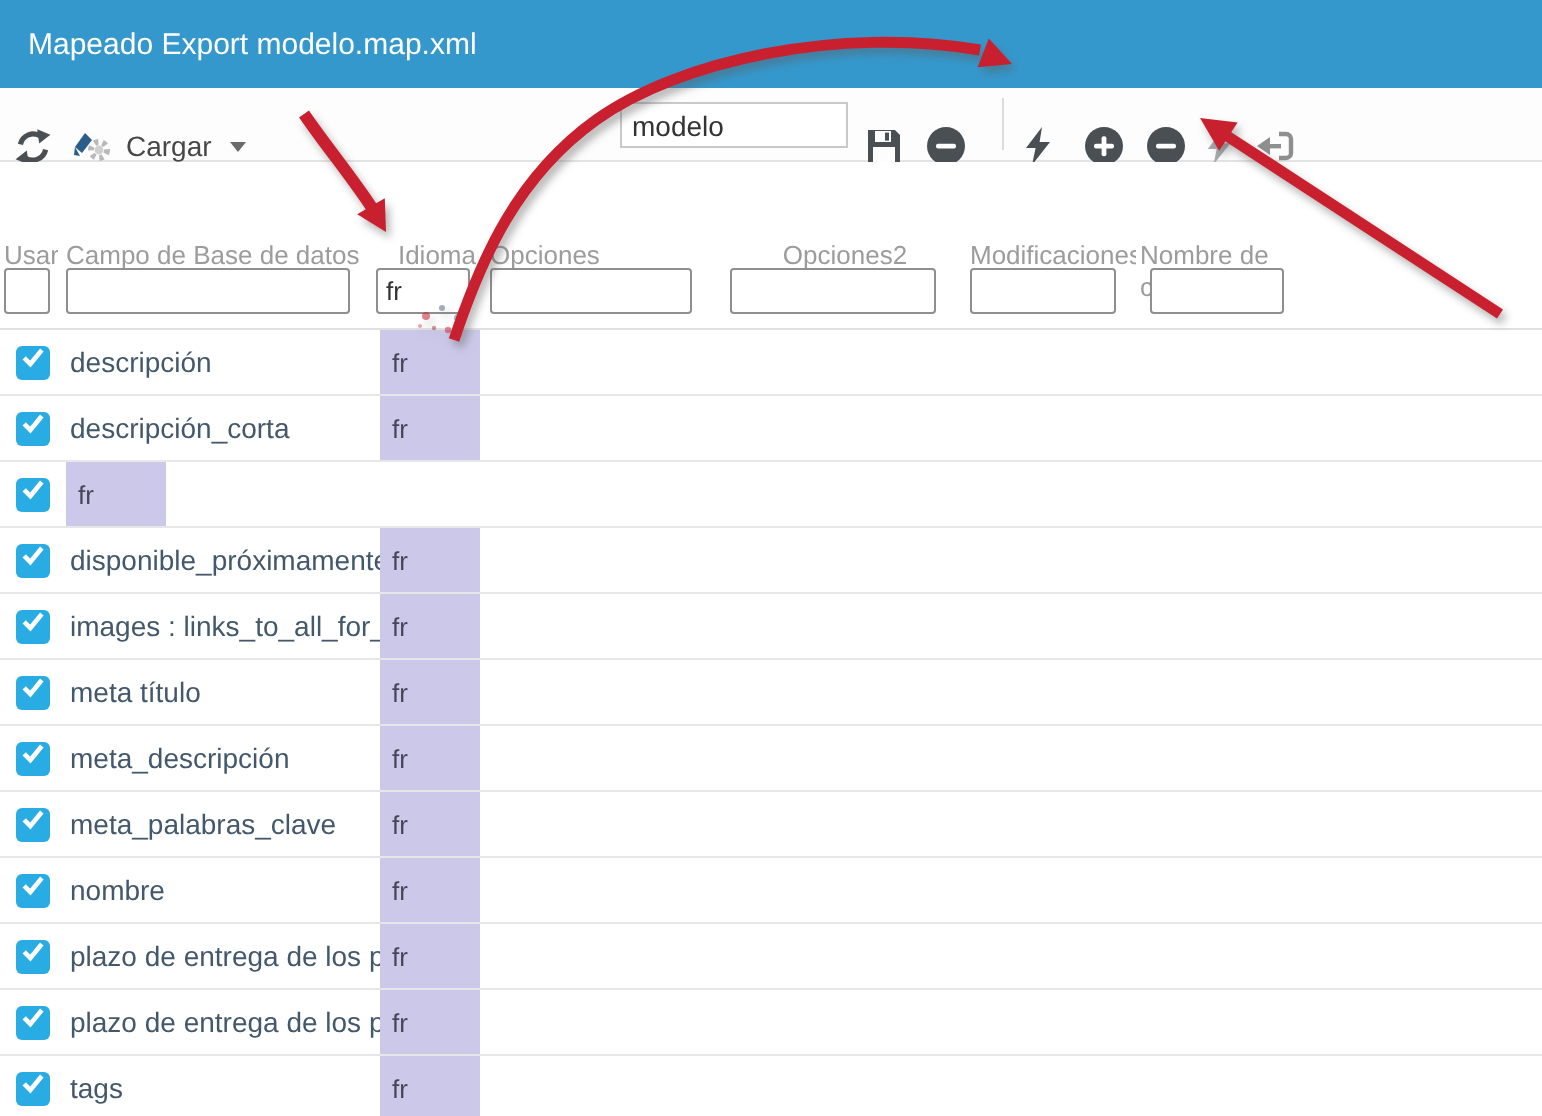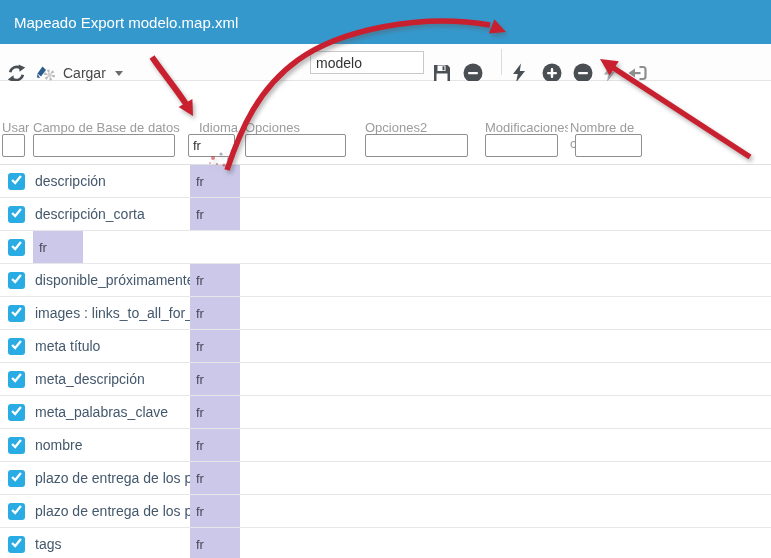--- a/index.html
+++ b/index.html
@@ -163,21 +163,21 @@
         </svg>
       </span>
     </button>
   </div>
 
   <div class="grid-head">
     <div class="col-label" style="left:2px; width:27px;">Usar</div>
     <div class="col-label" style="left:33px; width:155px;">Campo de Base de datos</div>
     <div class="col-label" style="left:190px; width:48px;text-align:right;">Idioma</div>
     <div class="col-label" style="left:245px; width:115px;">Opciones</div>
-    <div class="col-label" style="left:365px; width:115px;">Opciones2</div>
+    <div class="col-label" style="left:365px; width:115px;text-align:center;">Opciones2</div>
     <div class="col-label" style="left:485px; width:83px;">Modificaciones</div>
     <div class="col-label wrap" style="left:570px; width:80px;">Nombre de columna</div>
 
     <input class="flt" style="left: 2px; width: 23px;" value="">
     <input class="flt" style="left: 33px; width: 142px;" value="">
     <input class="flt" style="left: 188px; width: 47px;" value="fr">
     <input class="flt" style="left: 245px; width: 101px;" value="">
     <input class="flt" style="left: 365px; width: 103px;" value="">
     <input class="flt" style="left: 485px; width: 73px;" value="">
     <input class="flt" style="left: 575px; width: 67px;" value="">

